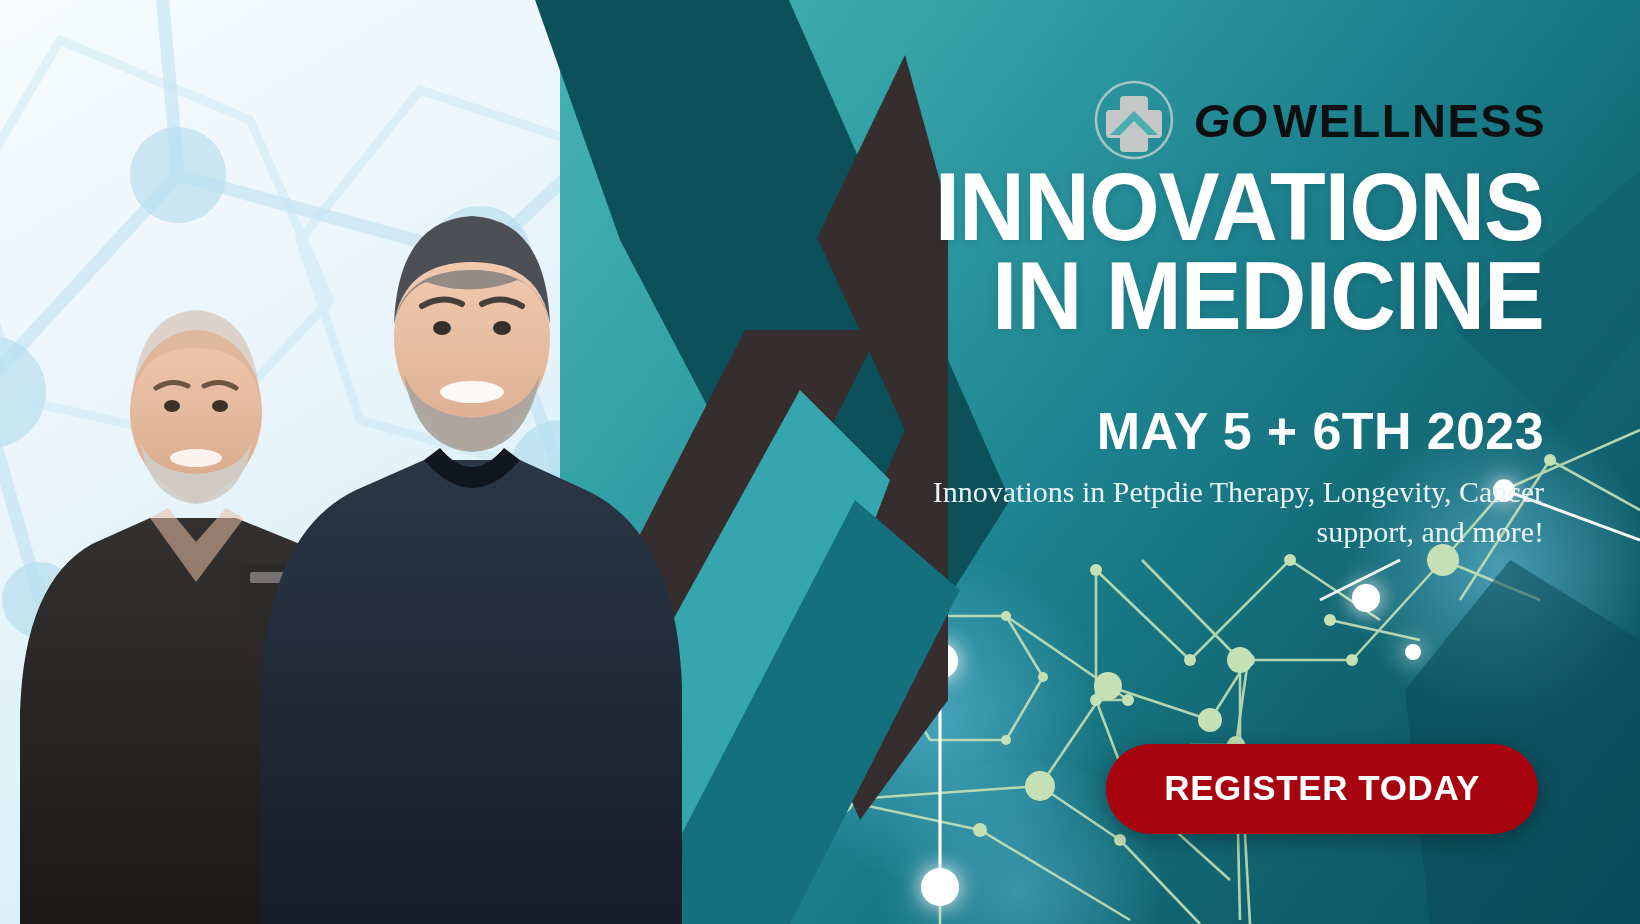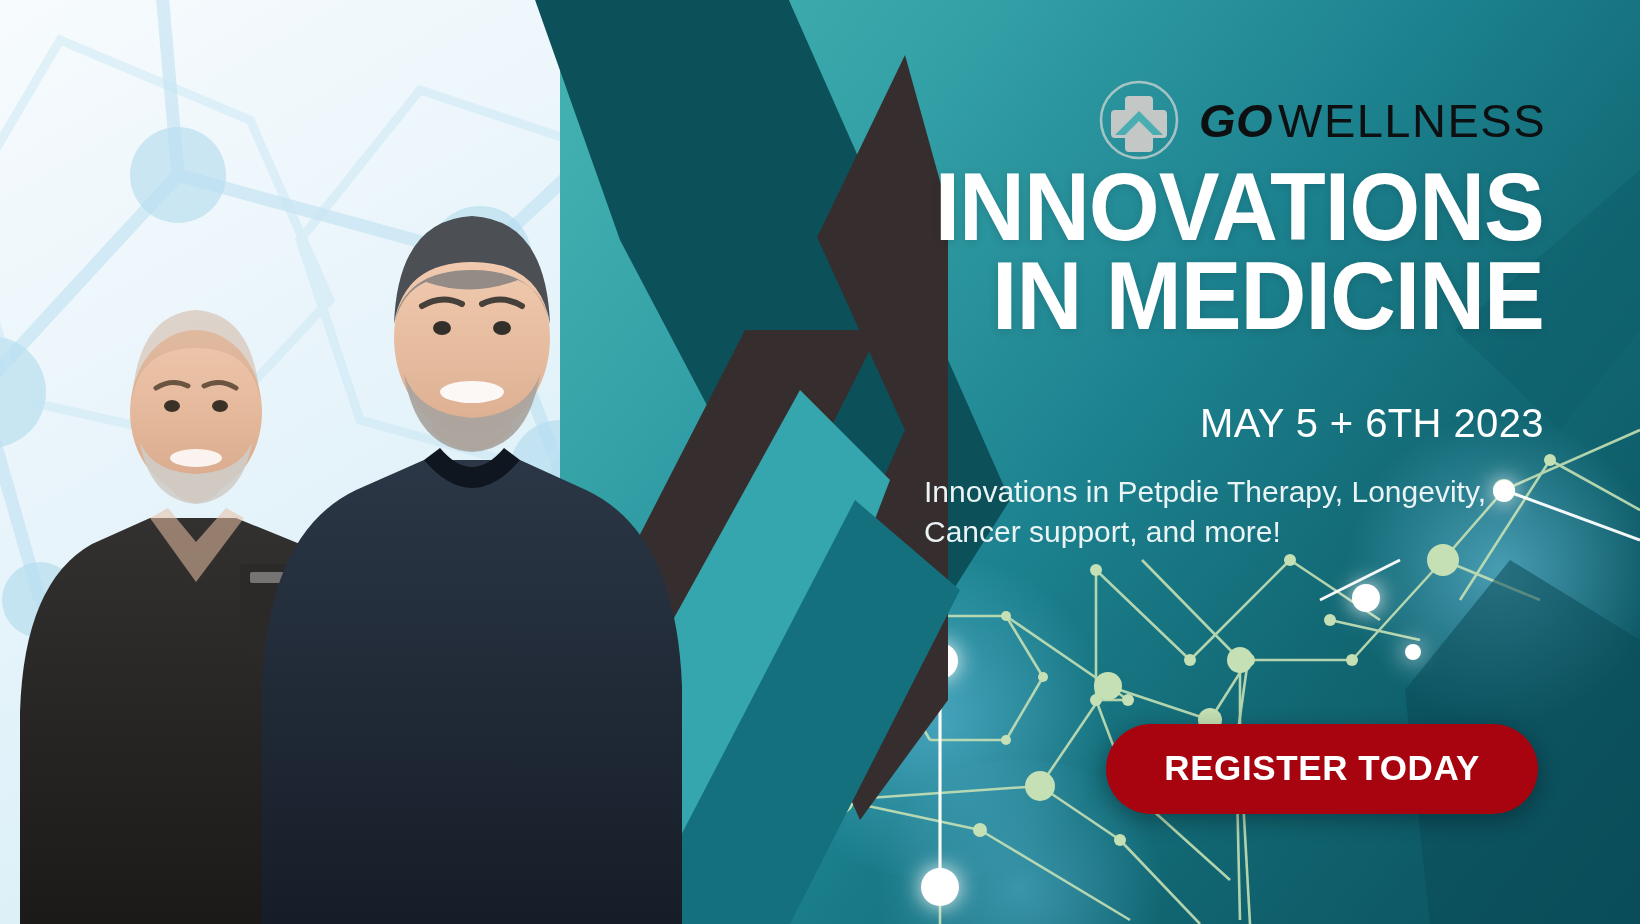--- a/index.html
+++ b/index.html
@@ -23,35 +23,35 @@
   .photo{position:absolute;left:0;top:112px;width:700px;height:812px;}
 
   
   .content{position:absolute;left:820px;top:0;width:740px;height:924px;}
 
   .logo-row{position:absolute;right:14px;top:78px;display:flex;align-items:center;gap:18px;}
   .logo-mark{width:84px;height:84px;position:relative;flex:0 0 auto;}
   .logo-text{font-size:47px;letter-spacing:.5px;color:#0d0f10;white-space:nowrap;
     font-weight:700;line-height:1;}
   .logo-text .go{font-style:italic;font-weight:800;margin-right:5px;}
-  .logo-text .wl{font-weight:400;letter-spacing:1.5px;}
+  .logo-text .wl{font-weight:700;letter-spacing:1.5px;}
 
   .headline{position:absolute;right:16px;top:162px;width:720px;text-align:right;
     color:#fff;font-weight:800;font-size:97px;line-height:.92;letter-spacing:-1px;
     text-transform:uppercase;transform:scaleX(.94);transform-origin:right center;
     text-shadow:0 2px 10px rgba(0,0,0,.13);}
   .headline .l2{display:block;}
 
   .dateline{position:absolute;right:16px;top:401px;width:720px;text-align:right;
-    color:#fff;font-weight:400;font-size:40px;letter-spacing:.4px;}
-
-  .subtitle{position:absolute;right:16px;top:472px;width:620px;text-align:left;
-    color:#eaf4f5;font-weight:300;font-size:30px;line-height:1.33;}
-
-  .cta{position:absolute;right:22px;top:724px;
+    color:#fff;font-weight:700;font-size:52px;letter-spacing:.4px;}
+
+  .subtitle{position:absolute;right:16px;top:472px;width:620px;text-align:right;
+    color:#eaf4f5;font-weight:300;font-size:30px;line-height:1.33;font-family:Liberation Serif, serif;}
+
+  .cta{position:absolute;right:22px;top:744px;
     background:#a80410;color:#fff;border:none;border-radius:46px;
     padding:24px 58px 26px 58px;font-size:35px;font-weight:800;letter-spacing:.6px;
     font-family:"Liberation Sans",sans-serif;cursor:pointer;
     box-shadow:0 6px 22px rgba(0,0,0,.32);white-space:nowrap;}
 </style>
 </head>
 <body>
 
 <div id="banner">
 

